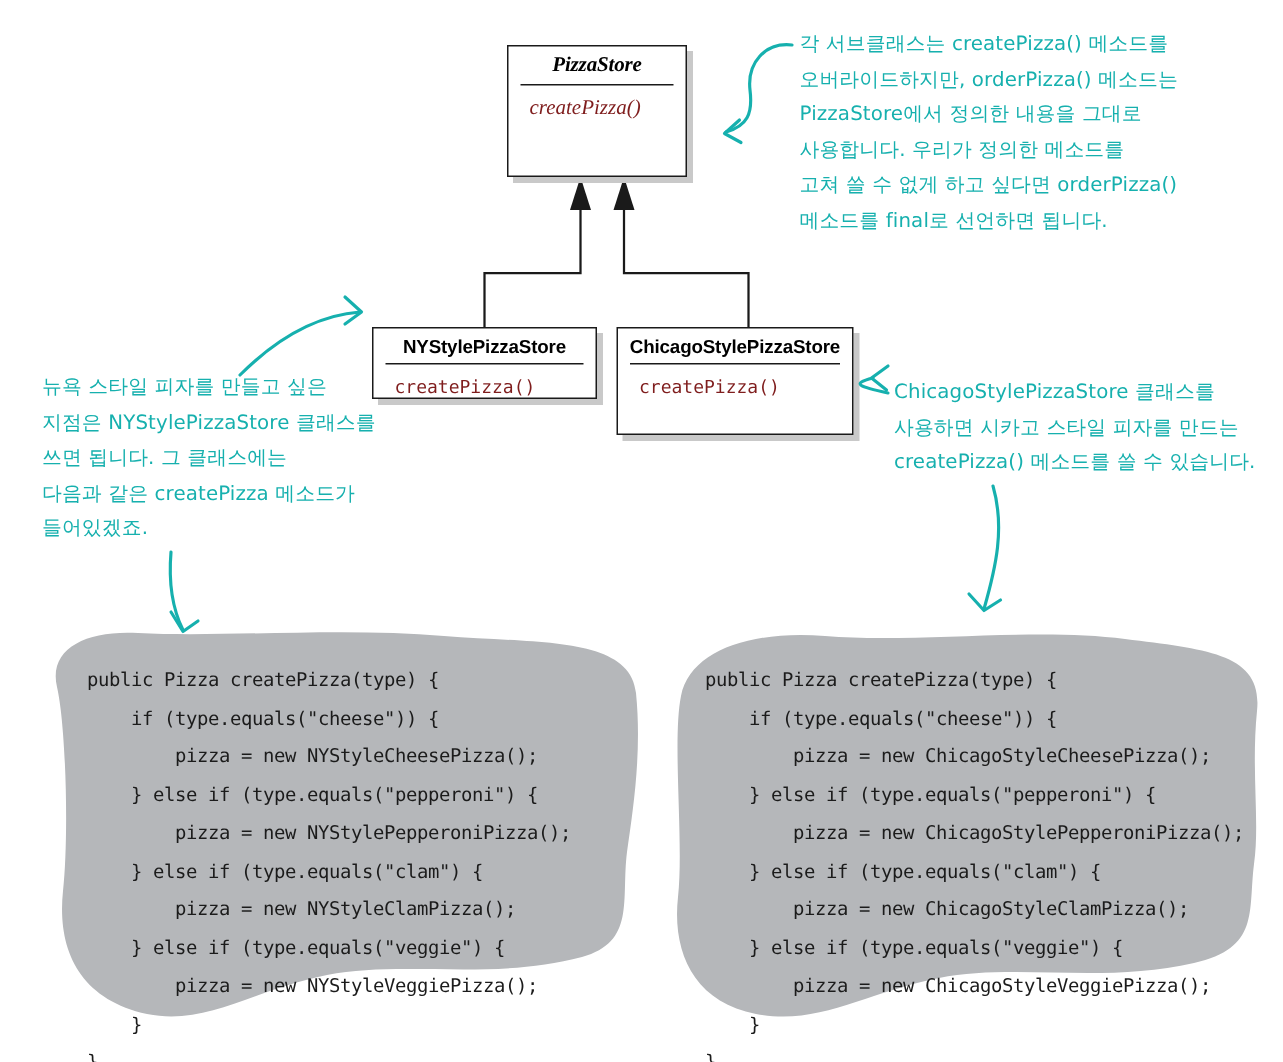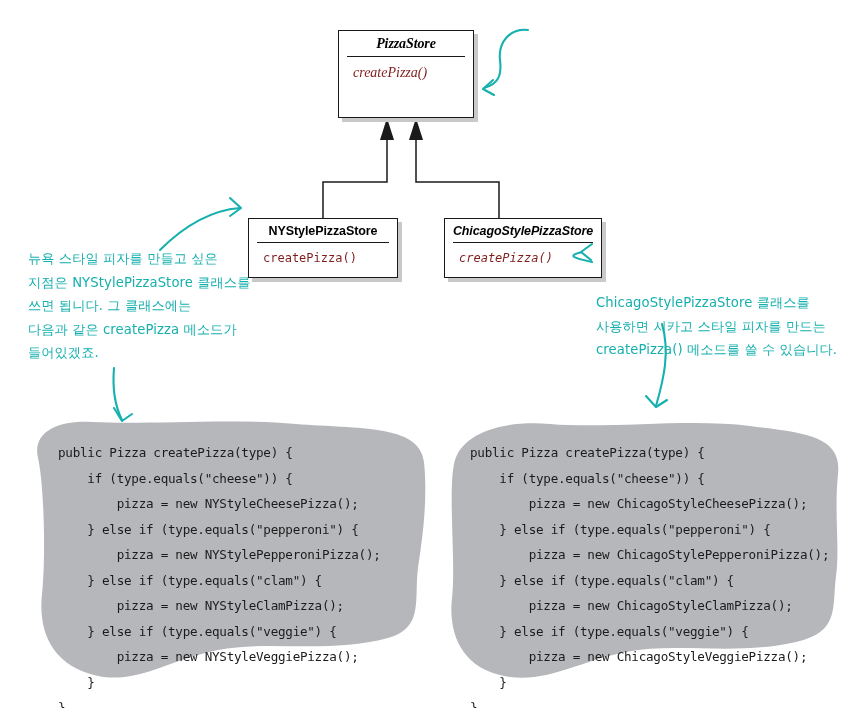--- a/index.html
+++ b/index.html
@@ -58,23 +58,23 @@
     line-height: 18px;
     white-space: pre;
   }
   .uml-method.italic {
     font-style: italic;
     font-family: "Liberation Serif", serif;
     font-size: 14px;
     line-height: 20px;
   }
 
-  #box-pizzastore { left: 338px; top: 30px; width: 136px; height: 88px; }
-  #box-nystyle    { left: 248px; top: 218px; width: 150px; height: 60px; }
-  #box-chicago    { left: 444px; top: 218px; width: 158px; height: 60px; font-style: italic; }
+  #box-pizzastore { left: 338px; top: 30px; width: 120px; height: 88px; }
+  #box-nystyle    { left: 248px; top: 218px; width: 150px; height: 48px; }
+  #box-chicago    { left: 411px; top: 218px; width: 158px; height: 72px; }
 
   
   #connectors {
     position: absolute;
     left: 0; top: 0;
     width: 855px; height: 708px;
     z-index: 2;
     pointer-events: none;
   }
   #annot-arrows {
@@ -117,21 +117,21 @@
     font-family: "DejaVu Sans", sans-serif;
     font-size: 13.2px;
     line-height: 23.5px;
     white-space: pre-line;
     z-index: 7;
     letter-spacing: 0.1px;
   }
   #annot-top    { left: 533px; top: 18px;  width: 322px; }
   #annot-left   { left: 28px;  top: 247px; width: 240px; }
   #annot-middle { left: 262px; top: 316px; width: 290px; }
-  #annot-right  { left: 596px; top: 250px; width: 255px; margin-top: 41px; }
+  #annot-right  { left: 596px; top: 250px; width: 255px; }
 </style>
 </head>
 <body>
 
 <div id="stage">
 
   <svg id="connectors" viewBox="0 0 855 708">
 
     <path d="M323 218 L323 182 L387 182 L387 140" fill="none" stroke="#1a1a1a" stroke-width="1.5"></path>
 
@@ -223,20 +223,26 @@
 
     <g fill="none" stroke="#16b0ae" stroke-width="2.1" stroke-linecap="round" stroke-linejoin="round">
       <path d="M493,80 L483,89 L494,95"></path>
       <path d="M230,198 L241,208 L230,216"></path>
       <path d="M114,408 L122,421 L132,414"></path>
       <path d="M592,244 L581,252 L591,260"></path>
       <path d="M646,396 L656,407 L667,400"></path>
     </g>
   </svg>
 
+  <div class="annot" id="annot-top">각 서브클래스는 createPizza() 메소드를
+오버라이드하지만, orderPizza() 메소드는
+PizzaStore에서 정의한 내용을 그대로
+사용합니다. 우리가 정의한 메소드를
+고쳐 쓸 수 없게 하고 싶다면 orderPizza()
+메소드를 final로 선언하면 됩니다.</div>
 
   <div class="annot" id="annot-left">뉴욕 스타일 피자를 만들고 싶은
 지점은 NYStylePizzaStore 클래스를
 쓰면 됩니다. 그 클래스에는
 다음과 같은 createPizza 메소드가
 들어있겠죠.</div>
 
 
   <div class="annot" id="annot-right">ChicagoStylePizzaStore 클래스를
 사용하면 시카고 스타일 피자를 만드는

